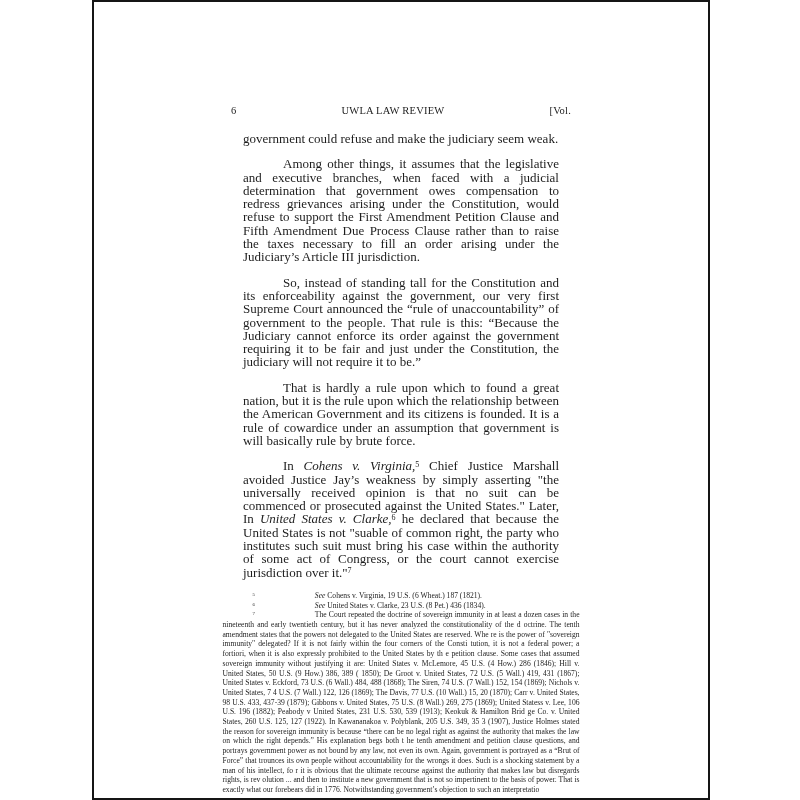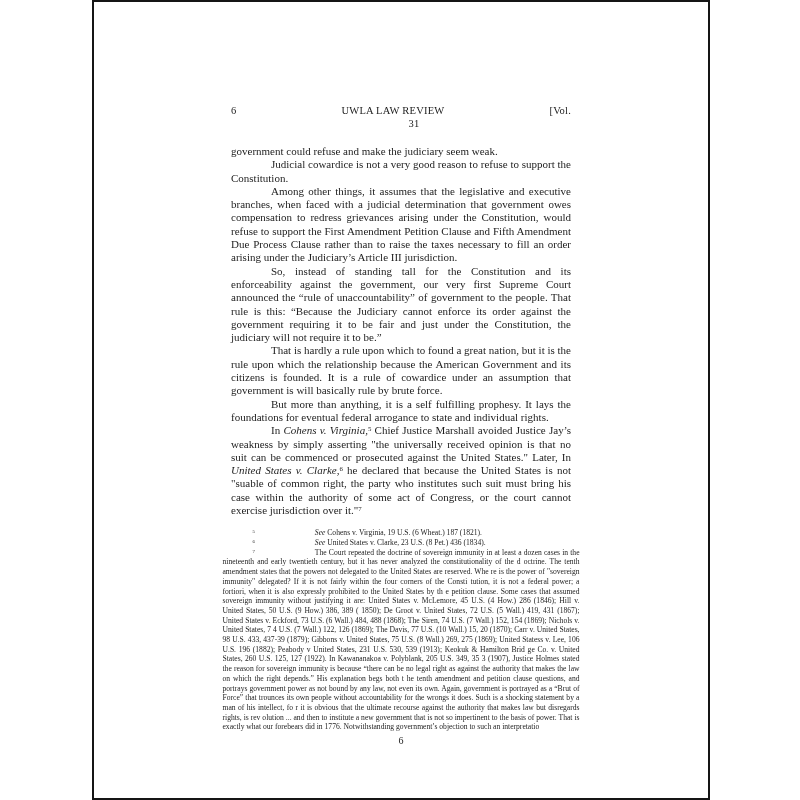--- a/index.html
+++ b/index.html
@@ -10,51 +10,46 @@
   }
   .page{
     position:absolute;left:92px;top:0;width:618px;height:800px;
     box-sizing:border-box;border:2px solid #151515;background:#ffffff;
     overflow:hidden;
   }
   .header{width:340px;margin:102px auto 0;font-size:10.5px;letter-spacing:.2px;}
   .header-row{display:flex;justify-content:space-between;align-items:baseline;line-height:13px;}
   .header-row2{text-align:center;line-height:13px;padding-left:26px;}
   .body-text{width:340px;margin:15px auto 0;}
-  .para{margin:0;font-size:11px;line-height:13.3px;text-align:justify;}
+  .para{margin:12px;font-size:13px;line-height:13.3px;text-align:justify;}
   .para.indent{text-indent:40px;}
   sup.ref{font-size:.62em;line-height:0;vertical-align:baseline;position:relative;top:-.45em;}
   .footnotes{width:357px;margin:11px auto 0;}
   .footnote{margin:0;font-size:7.6px;line-height:9.7px;text-align:justify;}
   .fn-indent{display:inline-block;width:30px;}
   .fn-tab{display:inline-block;width:60px;}
   .footer{text-align:center;margin-top:3px;font-size:10px;line-height:12px;}
 </style>
 </head>
 <body>
 
 <div class="page">
   <div class="header">
     <div class="header-row">
       <span>6</span>
       <span>UWLA LAW REVIEW</span>
       <span>[Vol.</span>
     </div>
-    <div class="header-row2">
-      <span>31</span>
-    </div>
   </div>
 
   <div class="body-text">
       <p class="para"><span>government could refuse and make the judiciary seem weak.</span></p>
-      <p class="para indent"><span>Judicial cowardice is not a very good reason to refuse to support the Constitution.</span></p>
       <p class="para indent"><span>Among other things, it assumes that the legislative and executive branches, when faced with a judicial determination that government owes compensation to redress grievances arising under the Constitution, would refuse to support the First Amendment Petition Clause and Fifth Amendment Due Process Clause rather than to raise the taxes necessary to fill an order arising under the Judiciary’s Article III jurisdiction.</span></p>
       <p class="para indent"><span>So, instead of standing tall for the Constitution and its enforceability against the government, our very first Supreme Court announced the “rule of unaccountability” of government to the people. That rule is this: “Because the Judiciary cannot enforce its order against the government requiring it to be fair and just under the Constitution, the judiciary will not require it to be.”</span></p>
-      <p class="para indent"><span>That is hardly a rule upon which to found a great nation, but it is the rule upon which the relationship because the American Government and its citizens is founded. It is a rule of cowardice under an assumption that government is will basically rule by brute force.</span></p>
-      <p class="para indent"><span>But more than anything, it is a self fulfilling prophesy. It lays the foundations for eventual federal arrogance to state and individual rights.</span></p>
+      <p class="para indent"><span>That is hardly a rule upon which to found a great nation, but it is the rule upon which the relationship between the American Government and its citizens is founded. It is a rule of cowardice under an assumption that government is will basically rule by brute force.</span></p>
       <p class="para indent"><span>In </span><span style="font-style: italic;">Cohens v. Virginia,</span><sup class="ref">5</sup><span> Chief Justice Marshall avoided Justice Jay’s weakness by simply asserting "the universally received opinion is that no suit can be commenced or prosecuted against the United States." Later, In </span><span style="font-style: italic;">United States v. Clarke,</span><sup class="ref">6</sup><span> he declared that because the United States is not "suable of common right, the party who institutes such suit must bring his case within the authority of some act of Congress, or the court cannot exercise jurisdiction over it."</span><sup class="ref">7</sup></p>
     </div>
 
   <div class="footnotes">
       <p class="footnote"><span class="fn-indent"></span><sup class="ref">5</sup><span class="fn-tab"></span><span style="font-style: italic;">See</span><span> Cohens v. Virginia, 19 U.S. (6 Wheat.) 187 (1821).</span></p>
       <p class="footnote"><span class="fn-indent"></span><sup class="ref">6</sup><span class="fn-tab"></span><span style="font-style: italic;">See</span><span> United States v. Clarke, 23 U.S. (8 Pet.) 436 (1834).</span></p>
       <p class="footnote"><span class="fn-indent"></span><sup class="ref">7</sup><span class="fn-tab"></span><span>The Court repeated the doctrine of sovereign immunity in at least a dozen cases in the nineteenth and early twentieth century, but it has never analyzed the constitutionality of the d octrine. The tenth amendment states that the powers not delegated to the United States are reserved. Whe re is the power of "sovereign immunity" delegated? If it is not fairly within the four corners of the Consti tution, it is not a federal power; a fortiori, when it is also expressly prohibited to the United States by th e petition clause. Some cases that assumed sovereign immunity without justifying it are: United States v. McLemore, 45 U.S. (4 How.) 286 (1846); Hill v. United States, 50 U.S. (9 How.) 386, 389 ( 1850); De Groot v. United States, 72 U.S. (5 Wall.) 419, 431 (1867); United States v. Eckford, 73 U.S. (6 Wall.) 484, 488 (1868); The Siren, 74 U.S. (7 Wall.) 152, 154 (1869); Nichols v. United States, 7 4 U.S. (7 Wall.) 122, 126 (1869); The Davis, 77 U.S. (10 Wall.) 15, 20 (1870); Carr v. United States, 98 U.S. 433, 437-39 (1879); Gibbons v. United States, 75 U.S. (8 Wall.) 269, 275 (1869); United Statess v. Lee, 106 U.S. 196 (1882); Peabody v United States, 231 U.S. 530, 539 (1913); Keokuk &amp; Hamilton Brid ge Co. v. United States, 260 U.S. 125, 127 (1922). In Kawananakoa v. Polyblank, 205 U.S. 349, 35 3 (1907), Justice Holmes stated the reason for sovereign immunity is because “there can be no legal right as against the authority that makes the law on which the right depends.” His explanation begs both t he tenth amendment and petition clause questions, and portrays government power as not bound by any law, not even its own. Again, government is portrayed as a “Brut of Force” that trounces its own people without accountability for the wrongs it does. Such is a shocking statement by a man of his intellect, fo r it is obvious that the ultimate recourse against the authority that makes law but disregards rights, is rev olution ... and then to institute a new government that is not so impertinent to the basis of power. That is exactly what our forebears did in 1776. Notwithstanding government’s objection to such an interpretatio</span></p>
     </div>
 
   <div class="footer">

